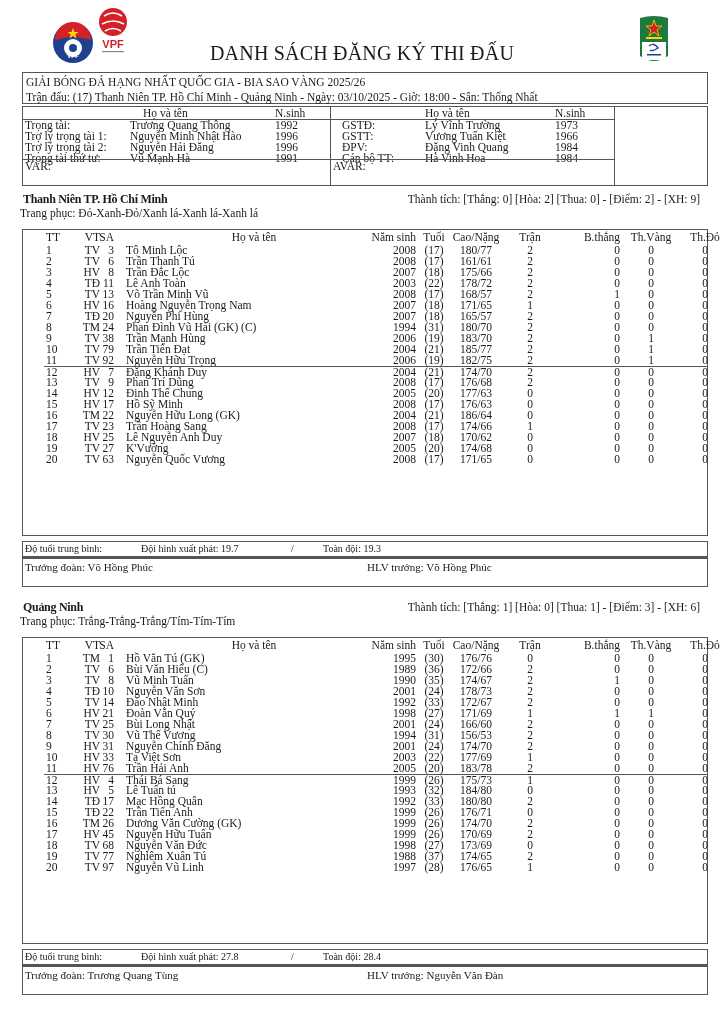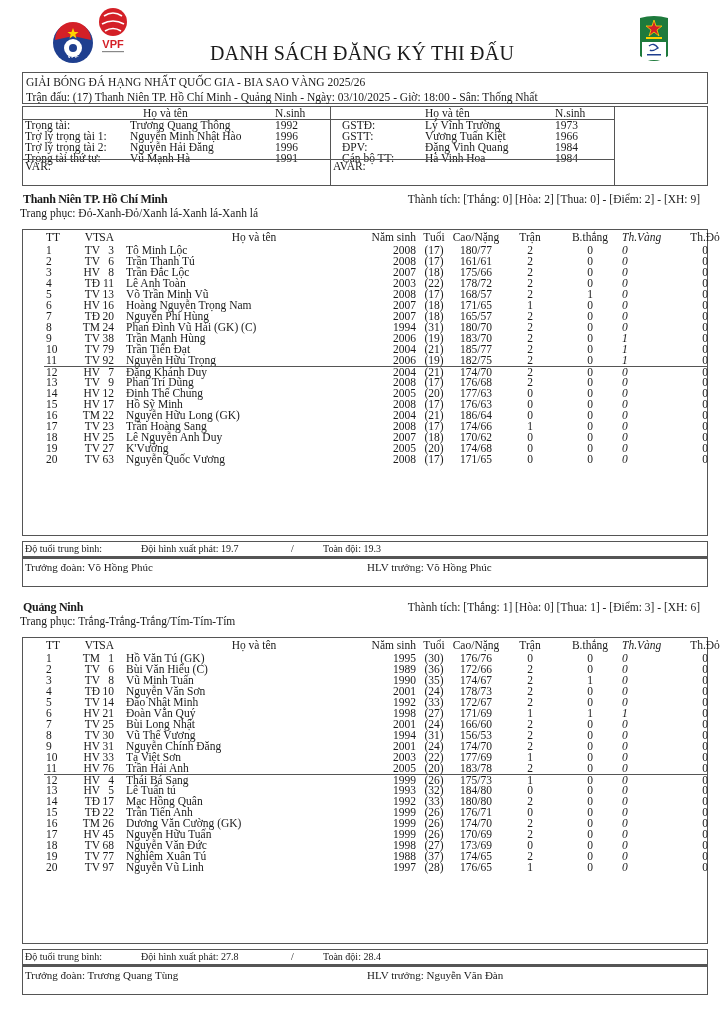--- a/index.html
+++ b/index.html
@@ -42,22 +42,22 @@
   .sq-row span { position: absolute; top: 0; }
   .tt { left: 2px; width: 20px; text-align: left; }
   .vt { left: 34px; width: 22px; text-align: right; }
   .sa { left: 46px; width: 30px; text-align: right; padding-right: 6px; }
   .nm { left: 82px; width: 260px; }
   .nm.h { text-align: center; left: 80px; width: 260px; }
   .ns { left: 310px; width: 62px; text-align: right; }
   .ag { left: 375px; width: 30px; text-align: center; }
   .hw { left: 405px; width: 54px; text-align: center; }
   .tr { left: 460px; width: 52px; text-align: center; }
-  .gl { left: 516px; width: 60px; text-align: center; }
-  .yc { left: 578px; width: 58px; text-align: left; font-style: italic; }
+  .gl { left: 516px; width: 60px; text-align: right; }
+  .yc { left: 578px; width: 58px; text-align: center; }
   .rc { left: 638px; width: 46px; text-align: center; }
   .split { border-top: 1px solid #555; }
 
   .age-box { position: absolute; left: 22px; width: 686px; height: 16px; border: 1px solid #555; font-size: 10px; line-height: 14px; }
   .age-box span { position: absolute; top: 0; }
   .staff-box { position: absolute; left: 22px; width: 686px; height: 30px; border: 1px solid #555; border-top-width: 2px; font-size: 11px; line-height: 15px; }
   .staff-box span { position: absolute; top: 1px; }
 </style>
 </head>
 <body>

